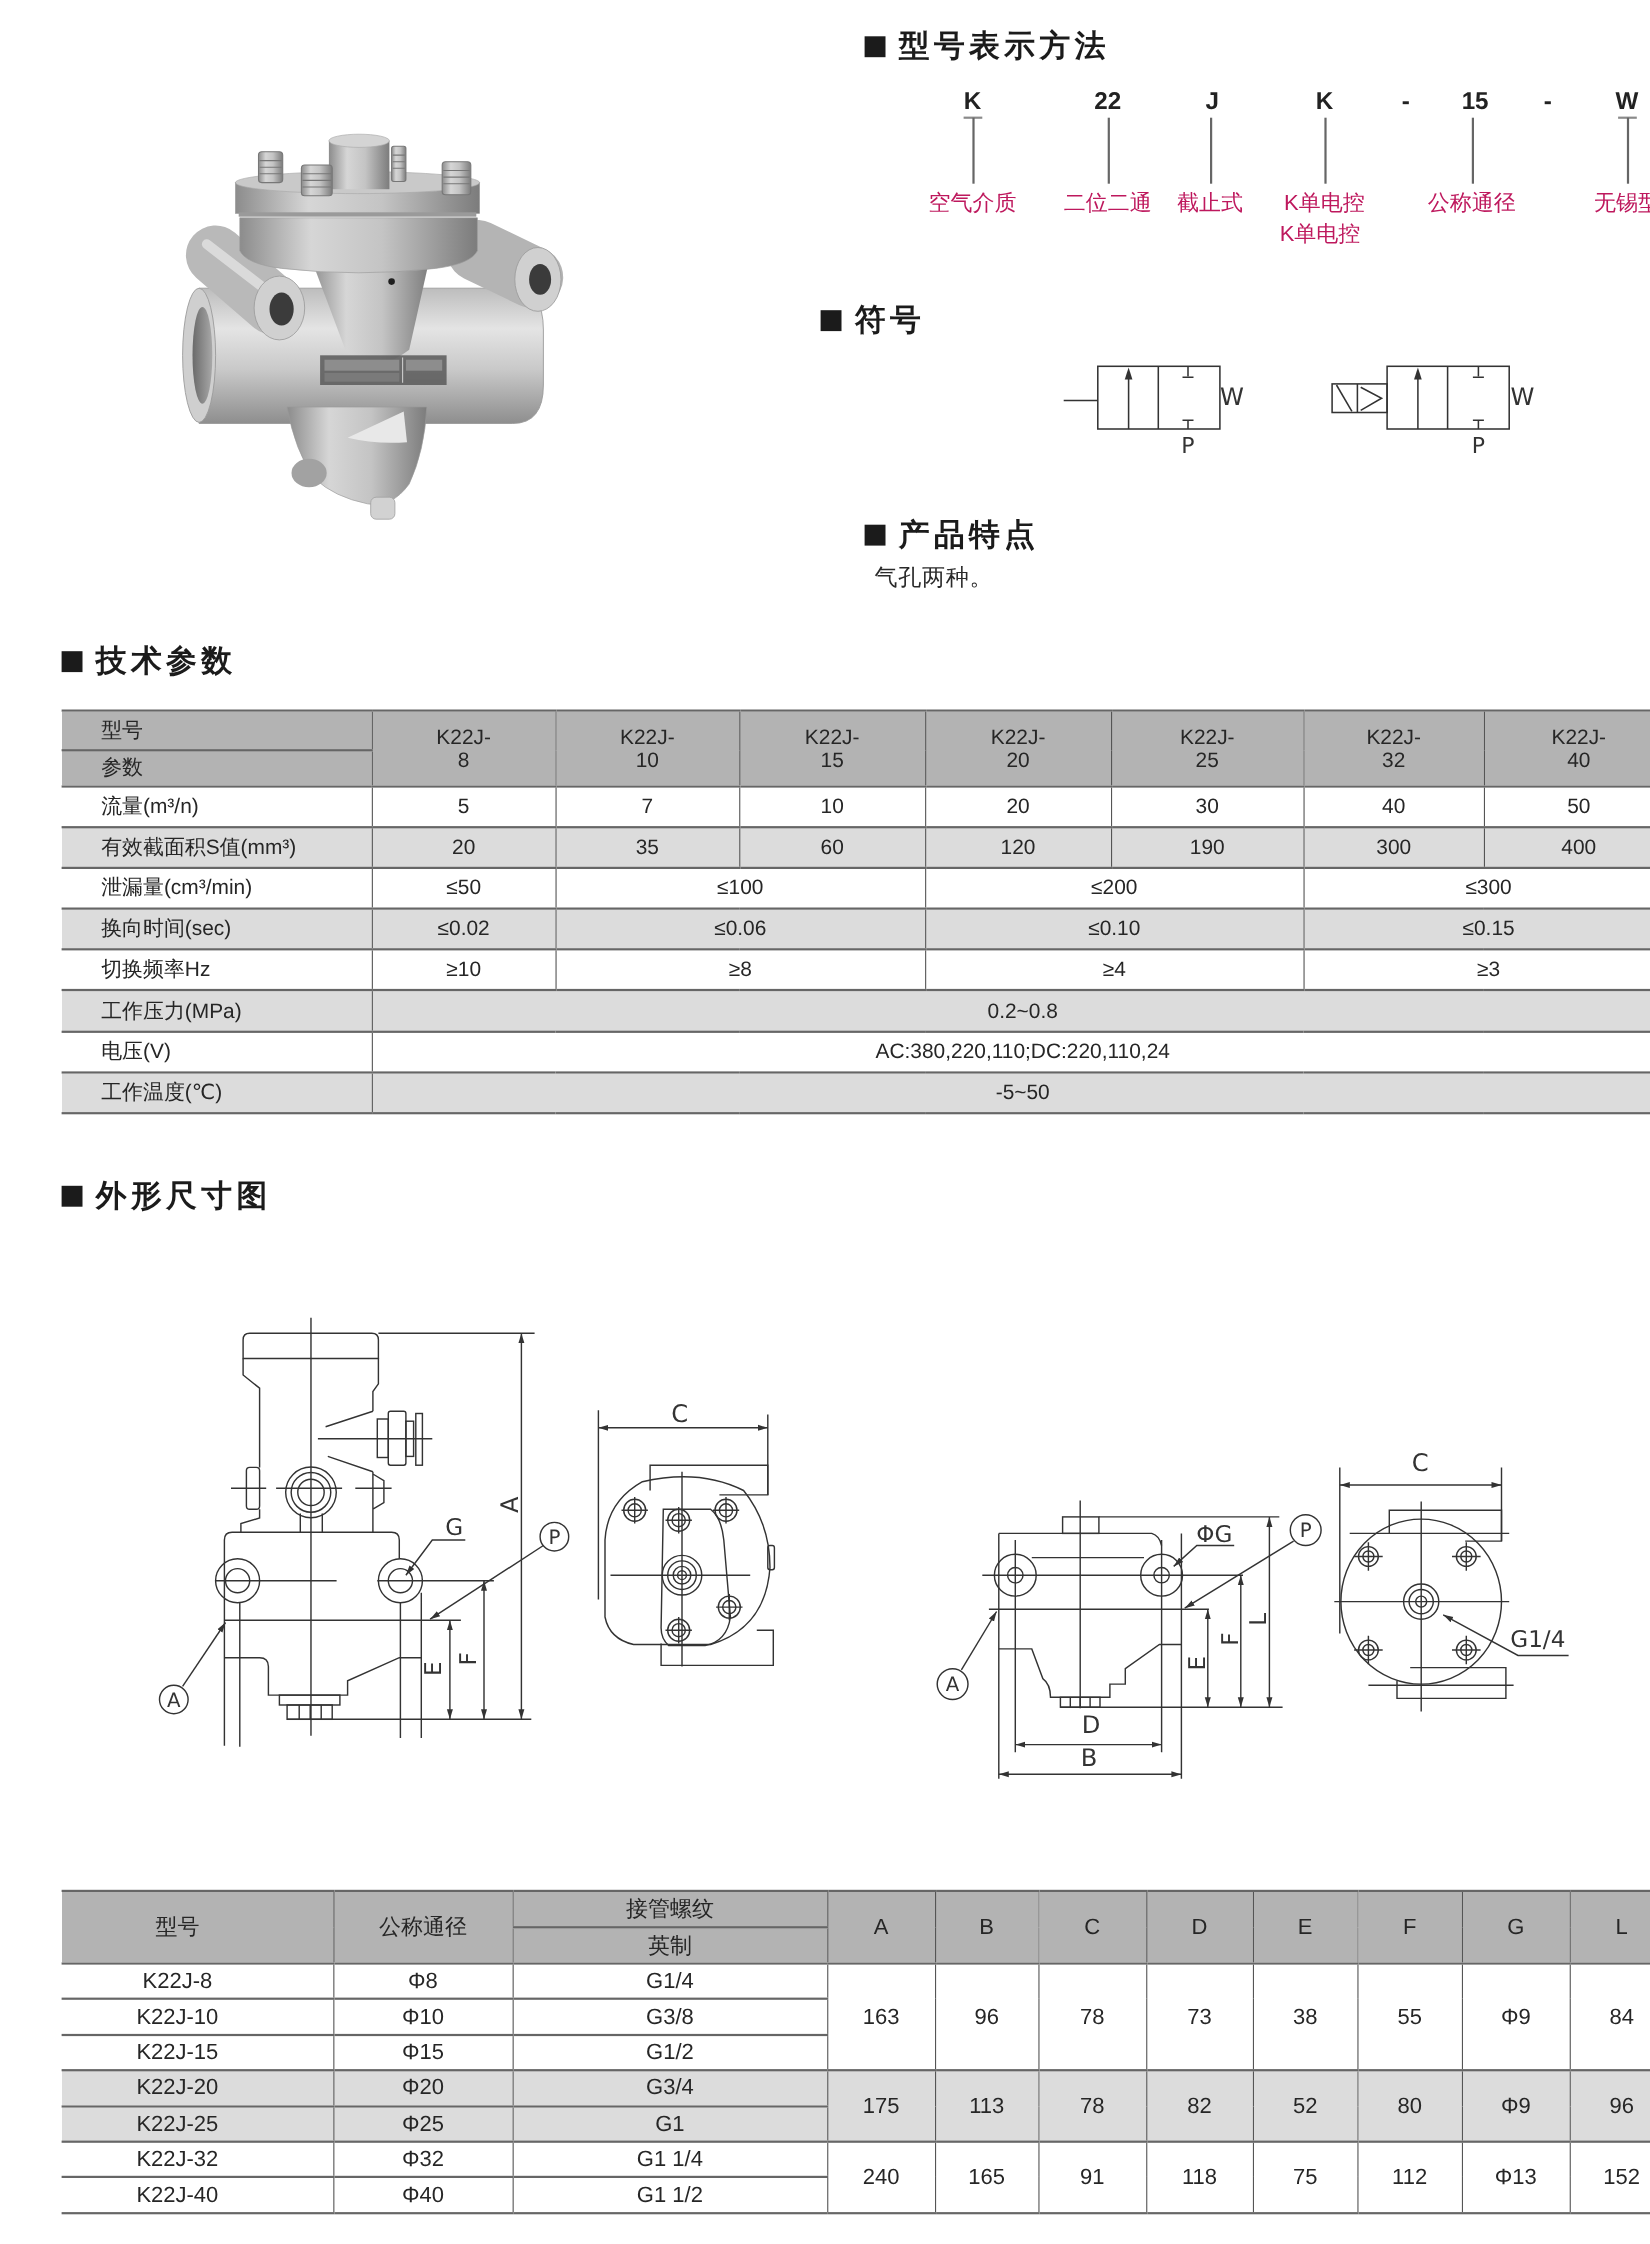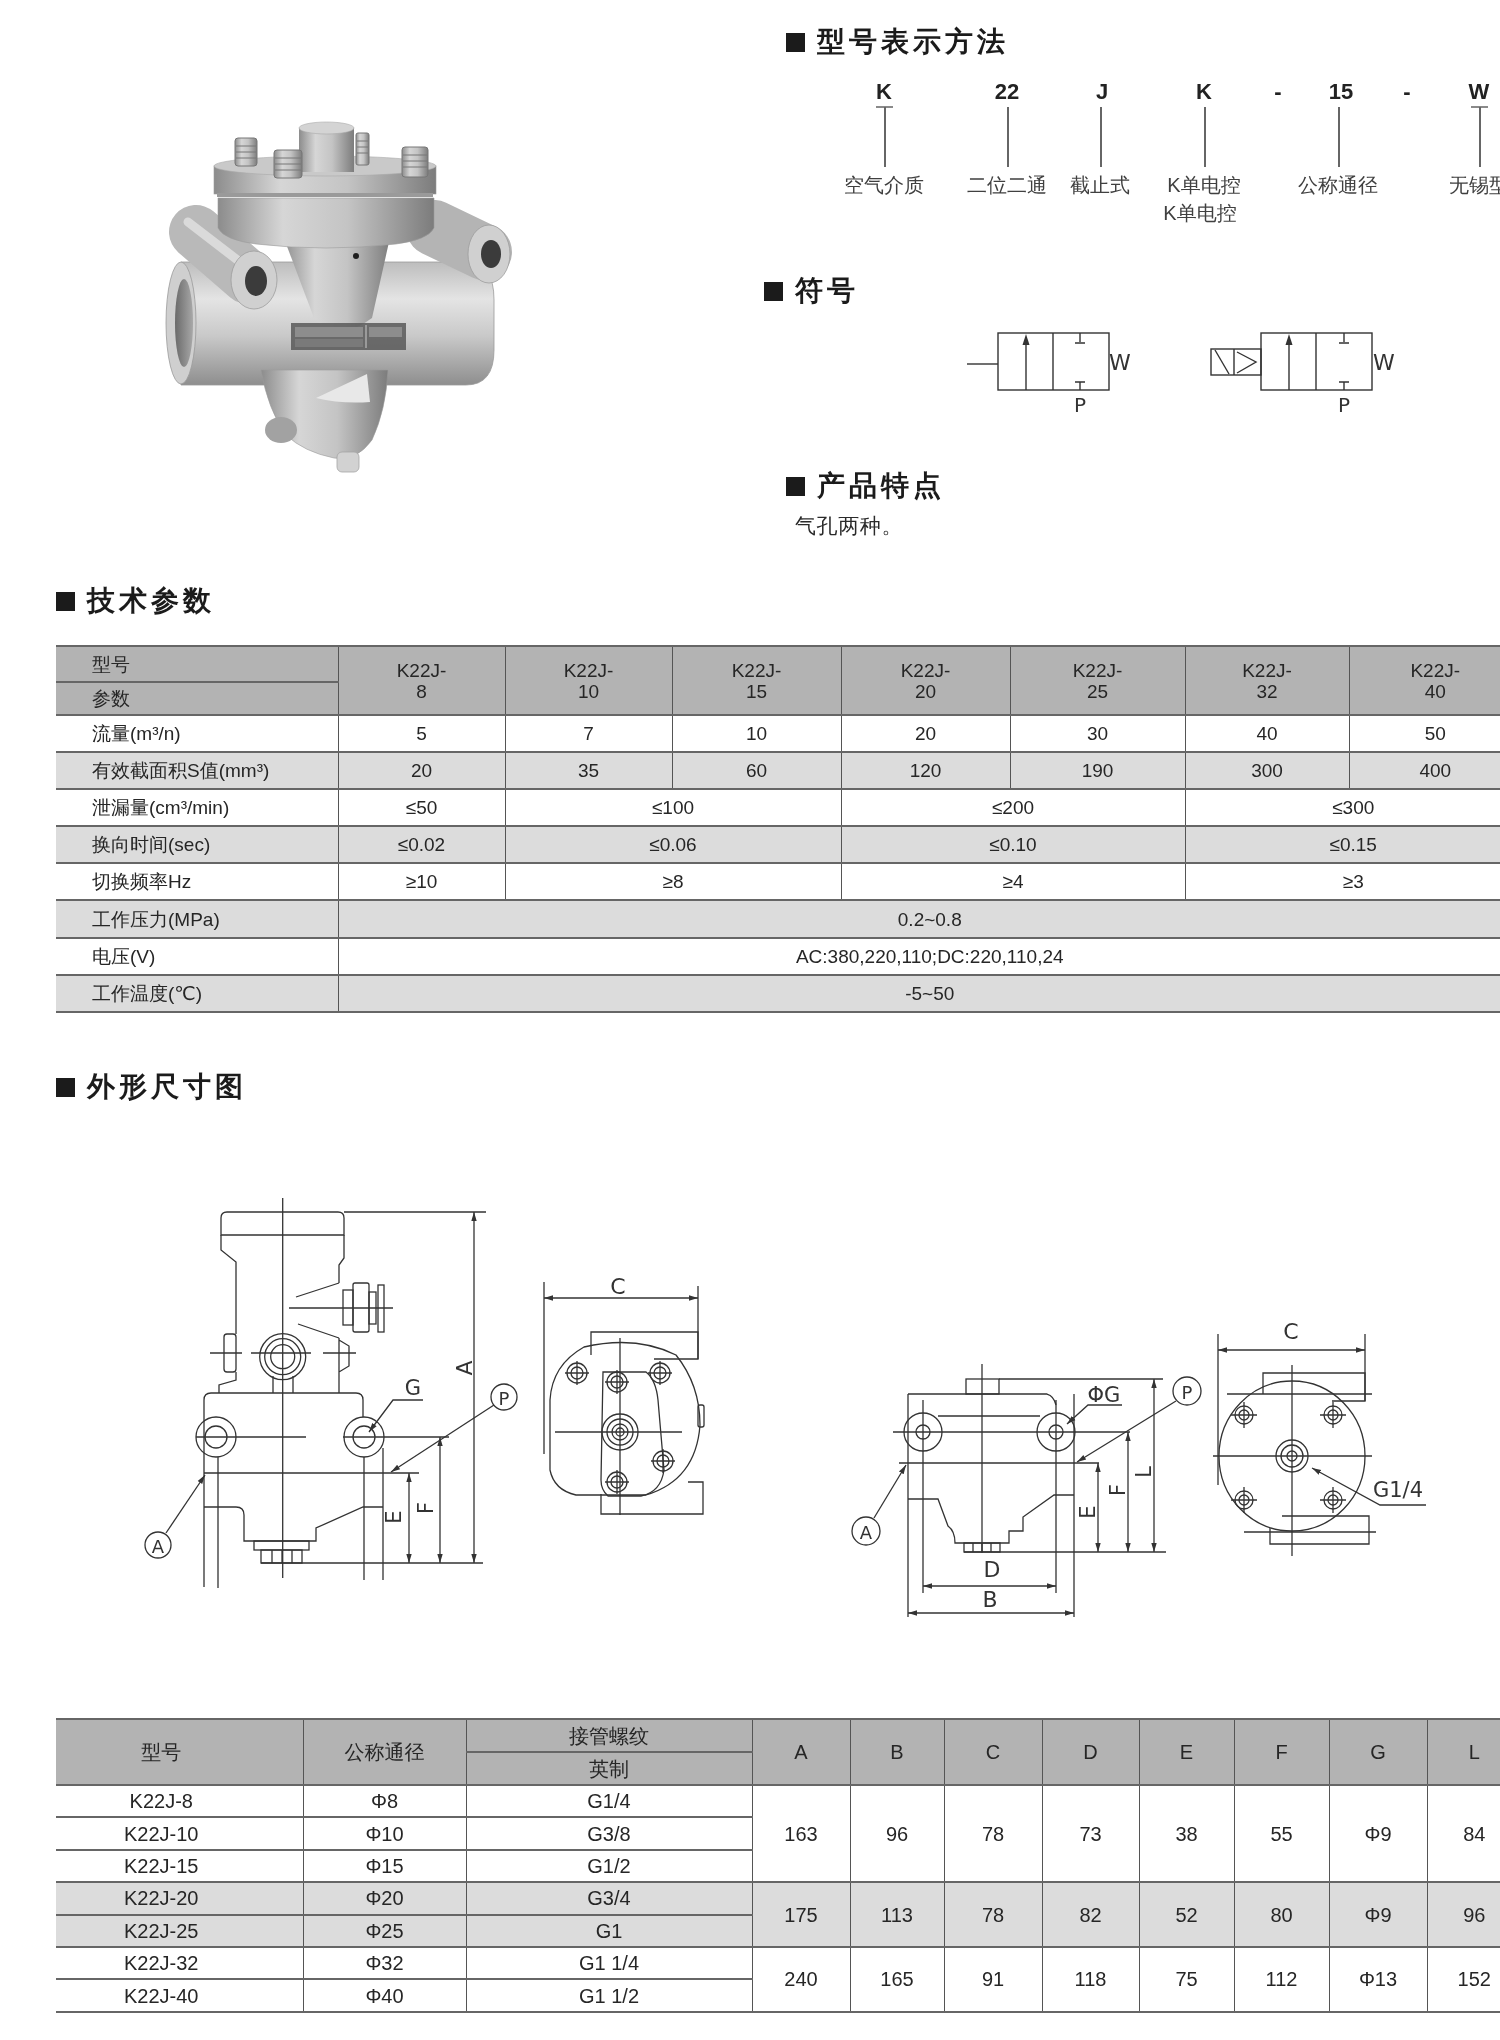--- a/index.html
+++ b/index.html
@@ -6,21 +6,21 @@
   .page { position:relative; width:1500px; height:2040px; overflow:hidden; background:#ffffff;
           font-family:"Liberation Sans","DejaVu Sans",sans-serif; color:var(--text,#222222);margin-left:36px; }
   .abs { position:absolute; }
   .heading { position:absolute; display:flex; align-items:center; height:32px; font-size:28px; font-weight:bold;
              letter-spacing:4px; color:#1b1b1b; white-space:nowrap; }
   .heading .sq { width:19px; height:19px; background:#1b1b1b; margin-right:12px; flex:none; }
   .code { position:absolute; transform:translateX(-50%); top:80px; font-size:22px; line-height:24px; font-weight:bold;
           color:#222; white-space:nowrap; }
   .vline { position:absolute; top:107px; height:60px; width:1.5px; background:#666; }
   .tick { position:absolute; top:106px; width:17px; height:2px; background:#8a8a8a; }
-  .mlabel { position:absolute; transform:translateX(-50%); font-size:20px; line-height:24px; white-space:nowrap; color:#404040; }
+  .mlabel { position:absolute; transform:translateX(-50%); font-size:20px; line-height:24px; white-space:nowrap; color:#be185d; }
   .para { position:absolute; left:759px; top:514px; width:660px; font-size:21px; line-height:24.5px; color:#2a2a2a; }
   .para span { display:block; white-space:nowrap; letter-spacing:0.6px; }
   .para span.first { padding-left:39px; }
 
   table.spec { position:absolute; border-collapse:collapse; table-layout:fixed; color:#262626; }
   table.spec td { border-left:1px solid var(--line,#555555); border-right:none;
                   border-top:2px solid #666; border-bottom:2px solid #666;
                   text-align:center; vertical-align:middle; padding:0; overflow:hidden; white-space:nowrap; }
   table.spec td.c0 { border-left:none; }
   table.spec td.lbl { text-align:left; padding-left:36px; }
@@ -132,21 +132,21 @@
   <div class="vline" style="left:1443px"></div>
 
   <span class="mlabel" style="left:848px;top:173px">空气介质</span>
   <span class="mlabel" style="left:971px;top:173px">二位二通</span>
   <span class="mlabel" style="left:1064px;top:173px">截止式</span>
   <span class="mlabel" style="left:1168px;top:173px">K单电控</span>
   <span class="mlabel" style="left:1164px;top:201px">K单电控</span>
   <span class="mlabel" style="left:1302px;top:173px">公称通径</span>
   <span class="mlabel" style="left:1443px;top:173px">无锡型</span>
 
-  <div class="heading" style="left:728px;top:275px">
+  <div class="heading" style="left:710px;top:275px">
     <span class="sq"></span>
     <span>符号</span>
   </div>
 
   <svg class="abs" style="left:920px;top:325px" width="440" height="95" viewBox="920 325 440 95">
     <g fill="none" stroke="#333" stroke-width="1.4">
       <path d="M931 364 H962"></path>
       <rect x="962" y="333" width="111" height="57"></rect>
       <path d="M1017 333 V390"></path>
       <path d="M990 390 V340"></path>

